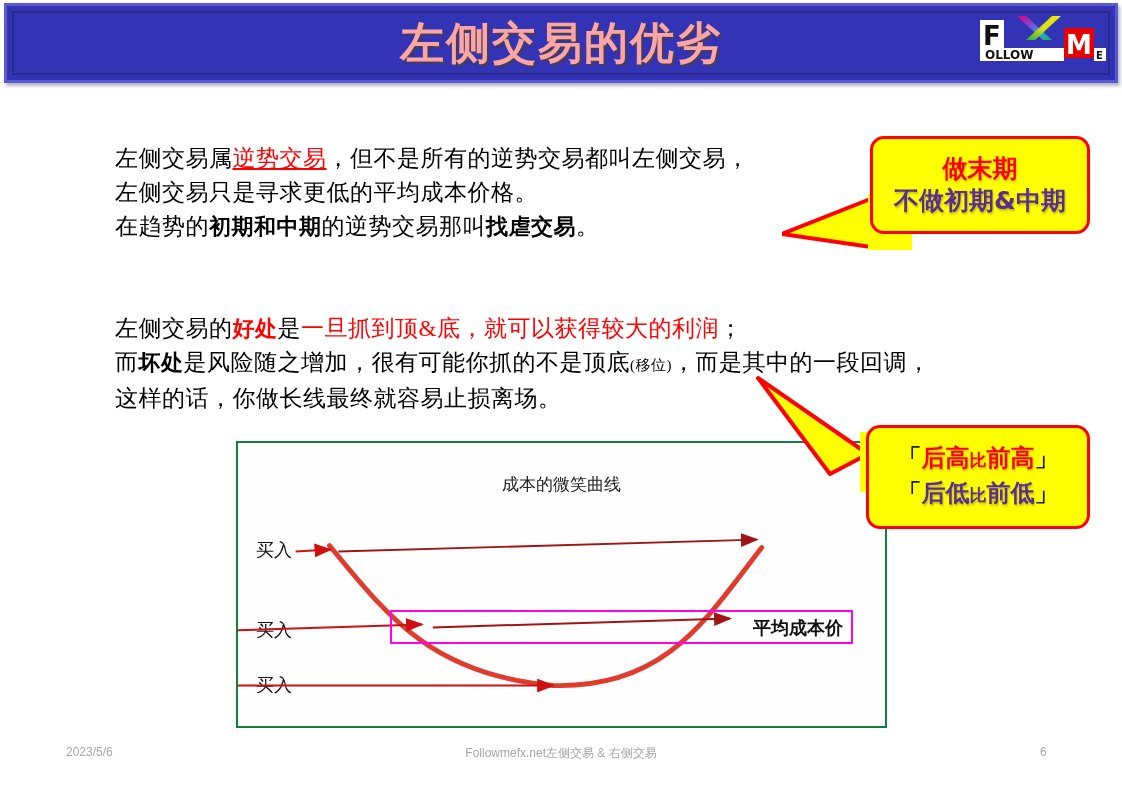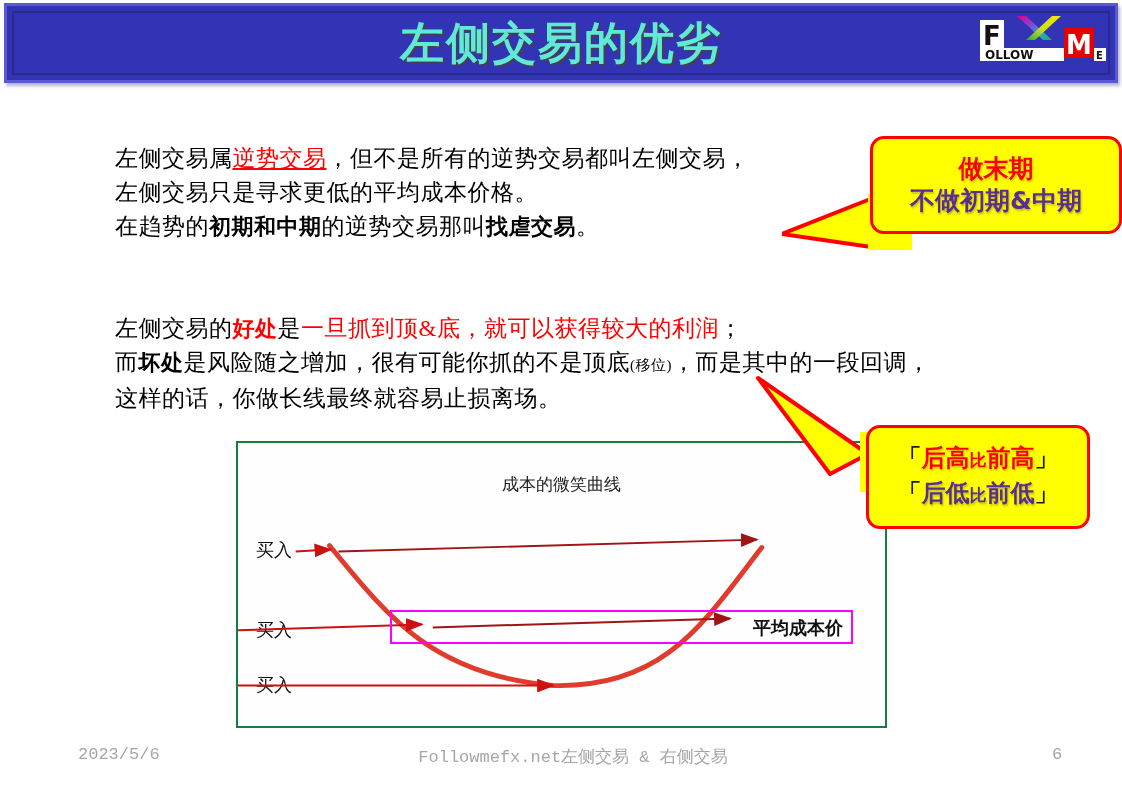--- a/index.html
+++ b/index.html
@@ -33,21 +33,21 @@
     top: 5px;
     right: 5px;
     bottom: 5px;
     border: 2px solid #2a2a8c;
     box-sizing: border-box;
     display: flex;
     align-items: center;
     justify-content: center;
   }
   #slide-title {
-    color: #5eead4;
+    color: #fca5a5;
     font-family: "DejaVu Sans", "Liberation Sans", sans-serif;
     font-weight: bold;
     font-size: 44px;
     letter-spacing: 2px;
     line-height: 1;
     text-shadow: 2px 2px 1px rgba(90,70,10,0.55);
     white-space: nowrap;
   }
 
   
@@ -86,21 +86,21 @@
     border-radius: 14px;
     box-sizing: border-box;
     display: flex;
     flex-direction: column;
     align-items: center;
     justify-content: center;
     font-family: "DejaVu Sans", "Liberation Sans", sans-serif;
     font-weight: bold;
     z-index: 6;
   }
-  #callout-1 { left: 870px; top: 136px; width: 252px; height: 98px; }
+  #callout-1 { left: 870px; top: 136px; width: 220px; height: 98px; }
   #callout-2 { left: 866px; top: 425px; width: 224px; height: 104px; }
 
   .callout-line { font-size: 25px; line-height: 32px; white-space: nowrap; }
   #callout-2 .callout-line { font-size: 24px; line-height: 33px; }
   .c-red    { color: #ff0000; text-shadow: 1px 2px 2px rgba(150,150,40,0.45); }
   .c-purple { color: #5b2d8e; text-shadow: 1px 2px 2px rgba(120,120,60,0.45); }
   .c-blk    { color: #1a1a1a; }
   .c-sm     { font-size: 17px; }
 
   .tail { position: absolute; z-index: 5; }
@@ -164,25 +164,24 @@
     position: absolute;
     left: 0; top: 0;
     width: 100%; height: 100%;
     z-index: 3;
   }
 
   
   .footer {
     position: absolute;
     top: 745px;
-    font-family: Liberation Mono, monospace;
-    font-size: 17px;
+    font-family: Liberation Sans, sans-serif;
+    font-size: 12px;
     color: #a6a6a6;
     white-space: nowrap;
-    margin-left: 12px;
   }
   #footer-date { left: 66px; }
   #footer-center { left: 0; width: 1122px; text-align: center; }
   #footer-page { left: 1040px; }
 </style>
 </head>
 <body>
 
 <div id="title-banner">
   <div id="title-banner-inner">

